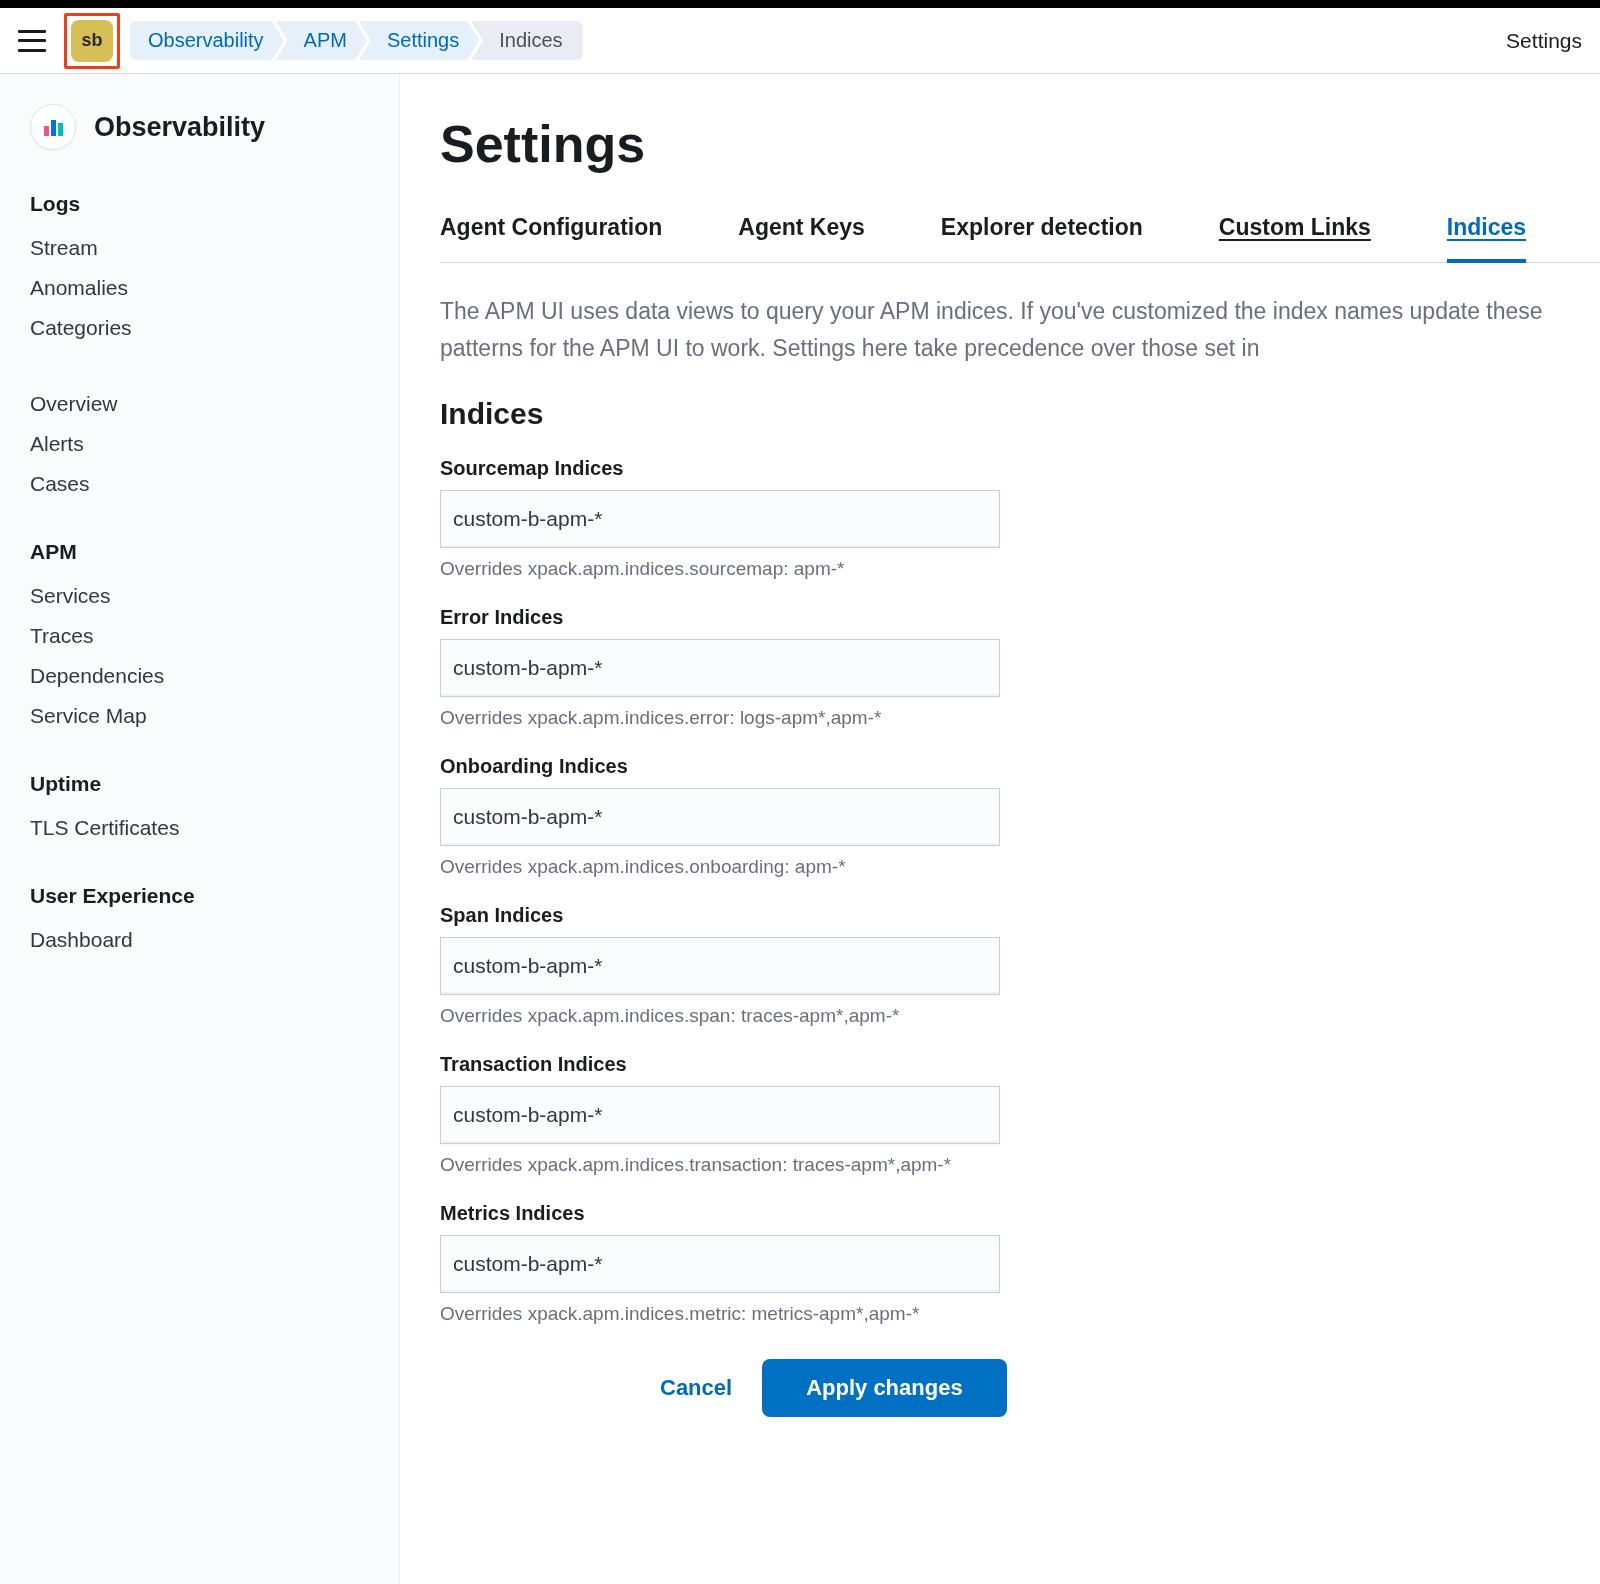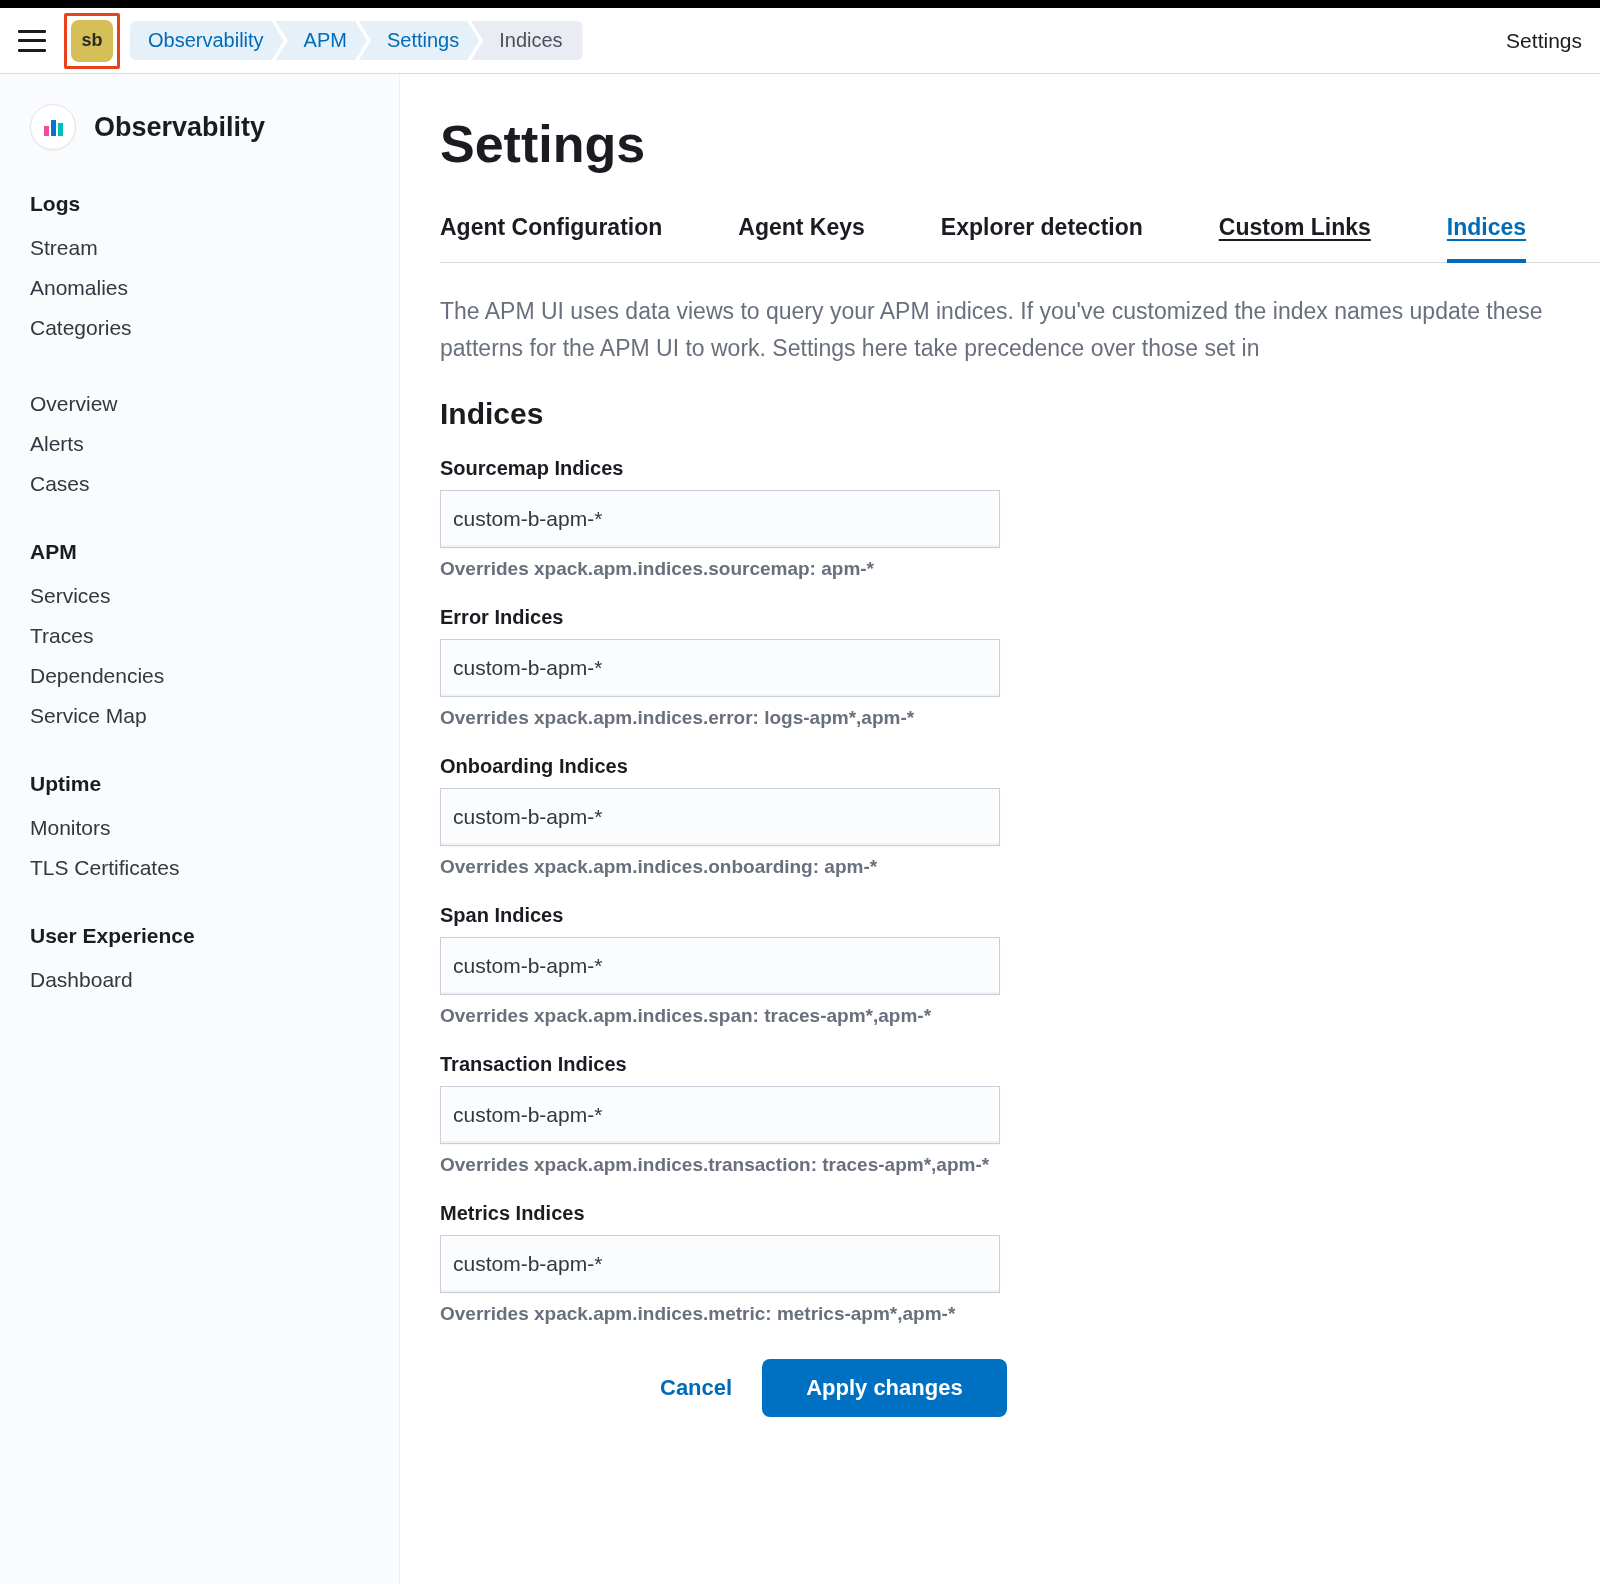--- a/index.html
+++ b/index.html
@@ -27,21 +27,21 @@
 .page-title { font-size: 52px; font-weight: 700; margin-bottom: 40px; }
 .tabs { display: flex; gap: 76px; border-bottom: 1px solid #d3dae6; margin-bottom: 30px; }
 .tab { font-size: 23px; font-weight: 700; padding: 0 0 18px 0; color: #1a1c21; cursor: pointer; }
 .tab.underline { text-decoration: underline; text-underline-offset: 4px; }
 .tab.active { color: #006bb8; border-bottom: 4px solid #006bb8; text-decoration: underline; text-underline-offset: 4px; margin-bottom: -1px; }
 .desc { font-size: 23px; color: #69707d; line-height: 1.6; margin-bottom: 30px; white-space: normal; }
 .section-title { font-size: 30px; font-weight: 700; margin-bottom: 26px; }
 .field { margin-bottom: 26px; }
 .field-label { font-size: 20px; font-weight: 700; margin-bottom: 10px; }
 .field-input { width: 560px; height: 58px; border: 1px solid #c9cfda; border-radius: 0; box-shadow: 0 1px 2px rgba(0,0,0,0.04), inset 0 -2px 0 rgba(0,0,0,0.04); padding: 0 12px; font-size: 21px; background: #fbfcfd; color: #343741; }
-.field-help { font-size: 19px; color: #69707d; margin-top: 10px; font-weight: bold; }
+.field-help { font-size: 19px; color: #69707d; margin-top: 10px; }
 .actions { display: flex; gap: 30px; align-items: center; margin-top: 34px; margin-left: 220px; }
 .btn-text { color: #006bb8; font-size: 22px; font-weight: 700; cursor: pointer; background: none; border: none; }
 .btn-primary { background: #0071c2; color: #fff; font-size: 22px; font-weight: 700; padding: 16px 44px; border: none; border-radius: 8px; cursor: pointer; }
 </style>
 </head>
 <body>
 
 <div class="topbar-black"></div>
 
 <div class="header">
@@ -88,21 +88,20 @@
         </div>
         <div class="sidebar-group">
           <div class="sidebar-group-label">APM</div>
           <div class="sidebar-item">Services</div>
           <div class="sidebar-item">Traces</div>
           <div class="sidebar-item">Dependencies</div>
           <div class="sidebar-item">Service Map</div>
         </div>
         <div class="sidebar-group">
           <div class="sidebar-group-label">Uptime</div>
-          <div class="sidebar-item">Monitors</div>
           <div class="sidebar-item">TLS Certificates</div>
         </div>
         <div class="sidebar-group">
           <div class="sidebar-group-label">User Experience</div>
           <div class="sidebar-item">Dashboard</div>
         </div>
       </div>
   </aside>
 
   <main class="main">

